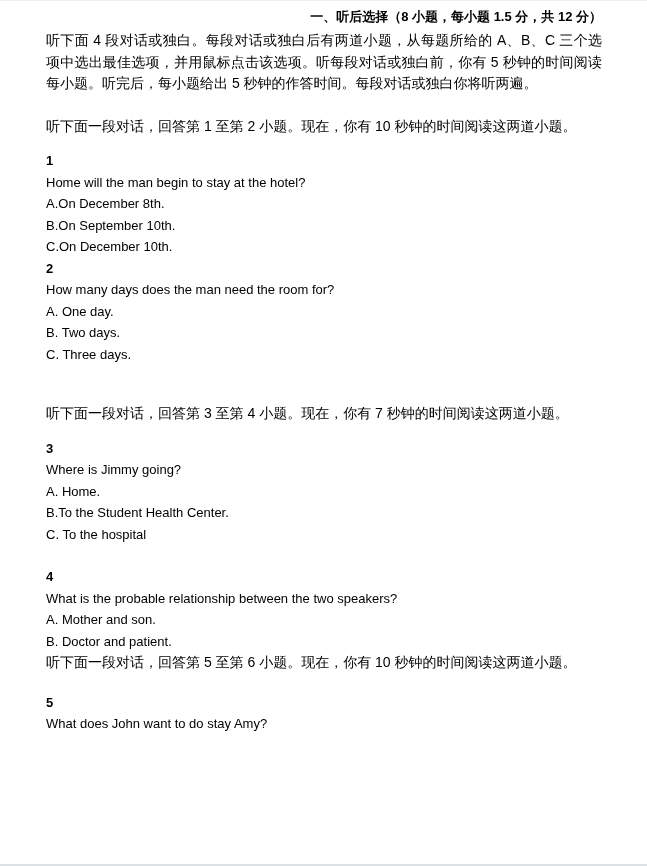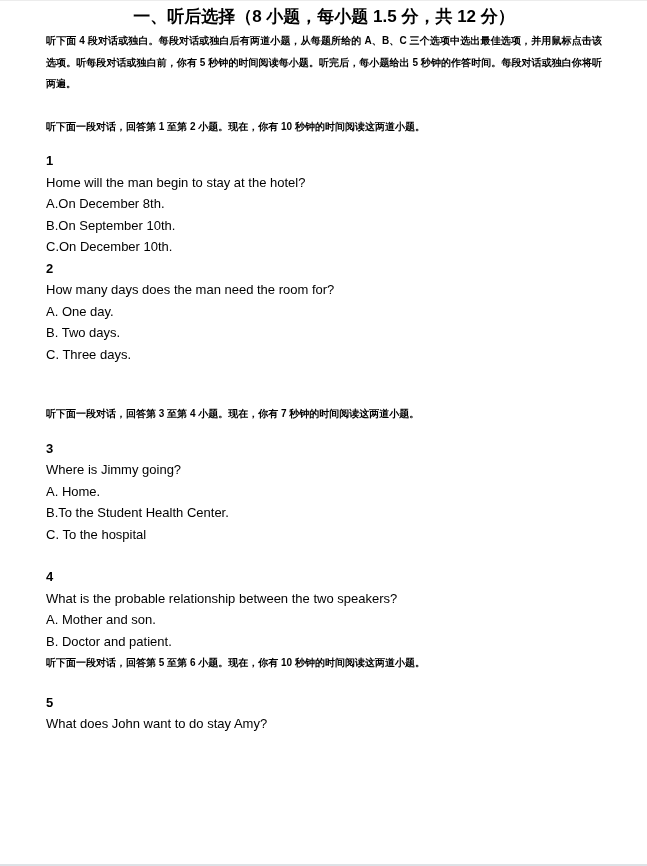--- a/index.html
+++ b/index.html
@@ -24,35 +24,34 @@
   .edge-bottom {
     position: absolute;
     bottom: 0; left: 0; right: 0;
     height: 2px;
     background: #dde2e6;
   }
   .page {
     padding: 5px 45px 0 46px;
   }
   .zh {
-    font-size: 10px;
+    font-size: 14px;
     line-height: 21.5px;
     text-align: justify;
-    font-weight: bold;
   }
   .en {
     font-size: 13px;
     line-height: 21.5px;
   }
   .title {
     margin: 0 0 2px 0;
-    font-size: 17px;
+    font-size: 13px;
     line-height: 23px;
     font-weight: 700;
-    text-align: center;
+    text-align: right;
   }
   .instructions {
     margin: 0 0 21px 0;
   }
   .intro {
     margin: 0 0 13px 0;
   }
   section { margin: 0; }
   .sec-2 { margin-top: 38px; }
   .sec-3 { }

